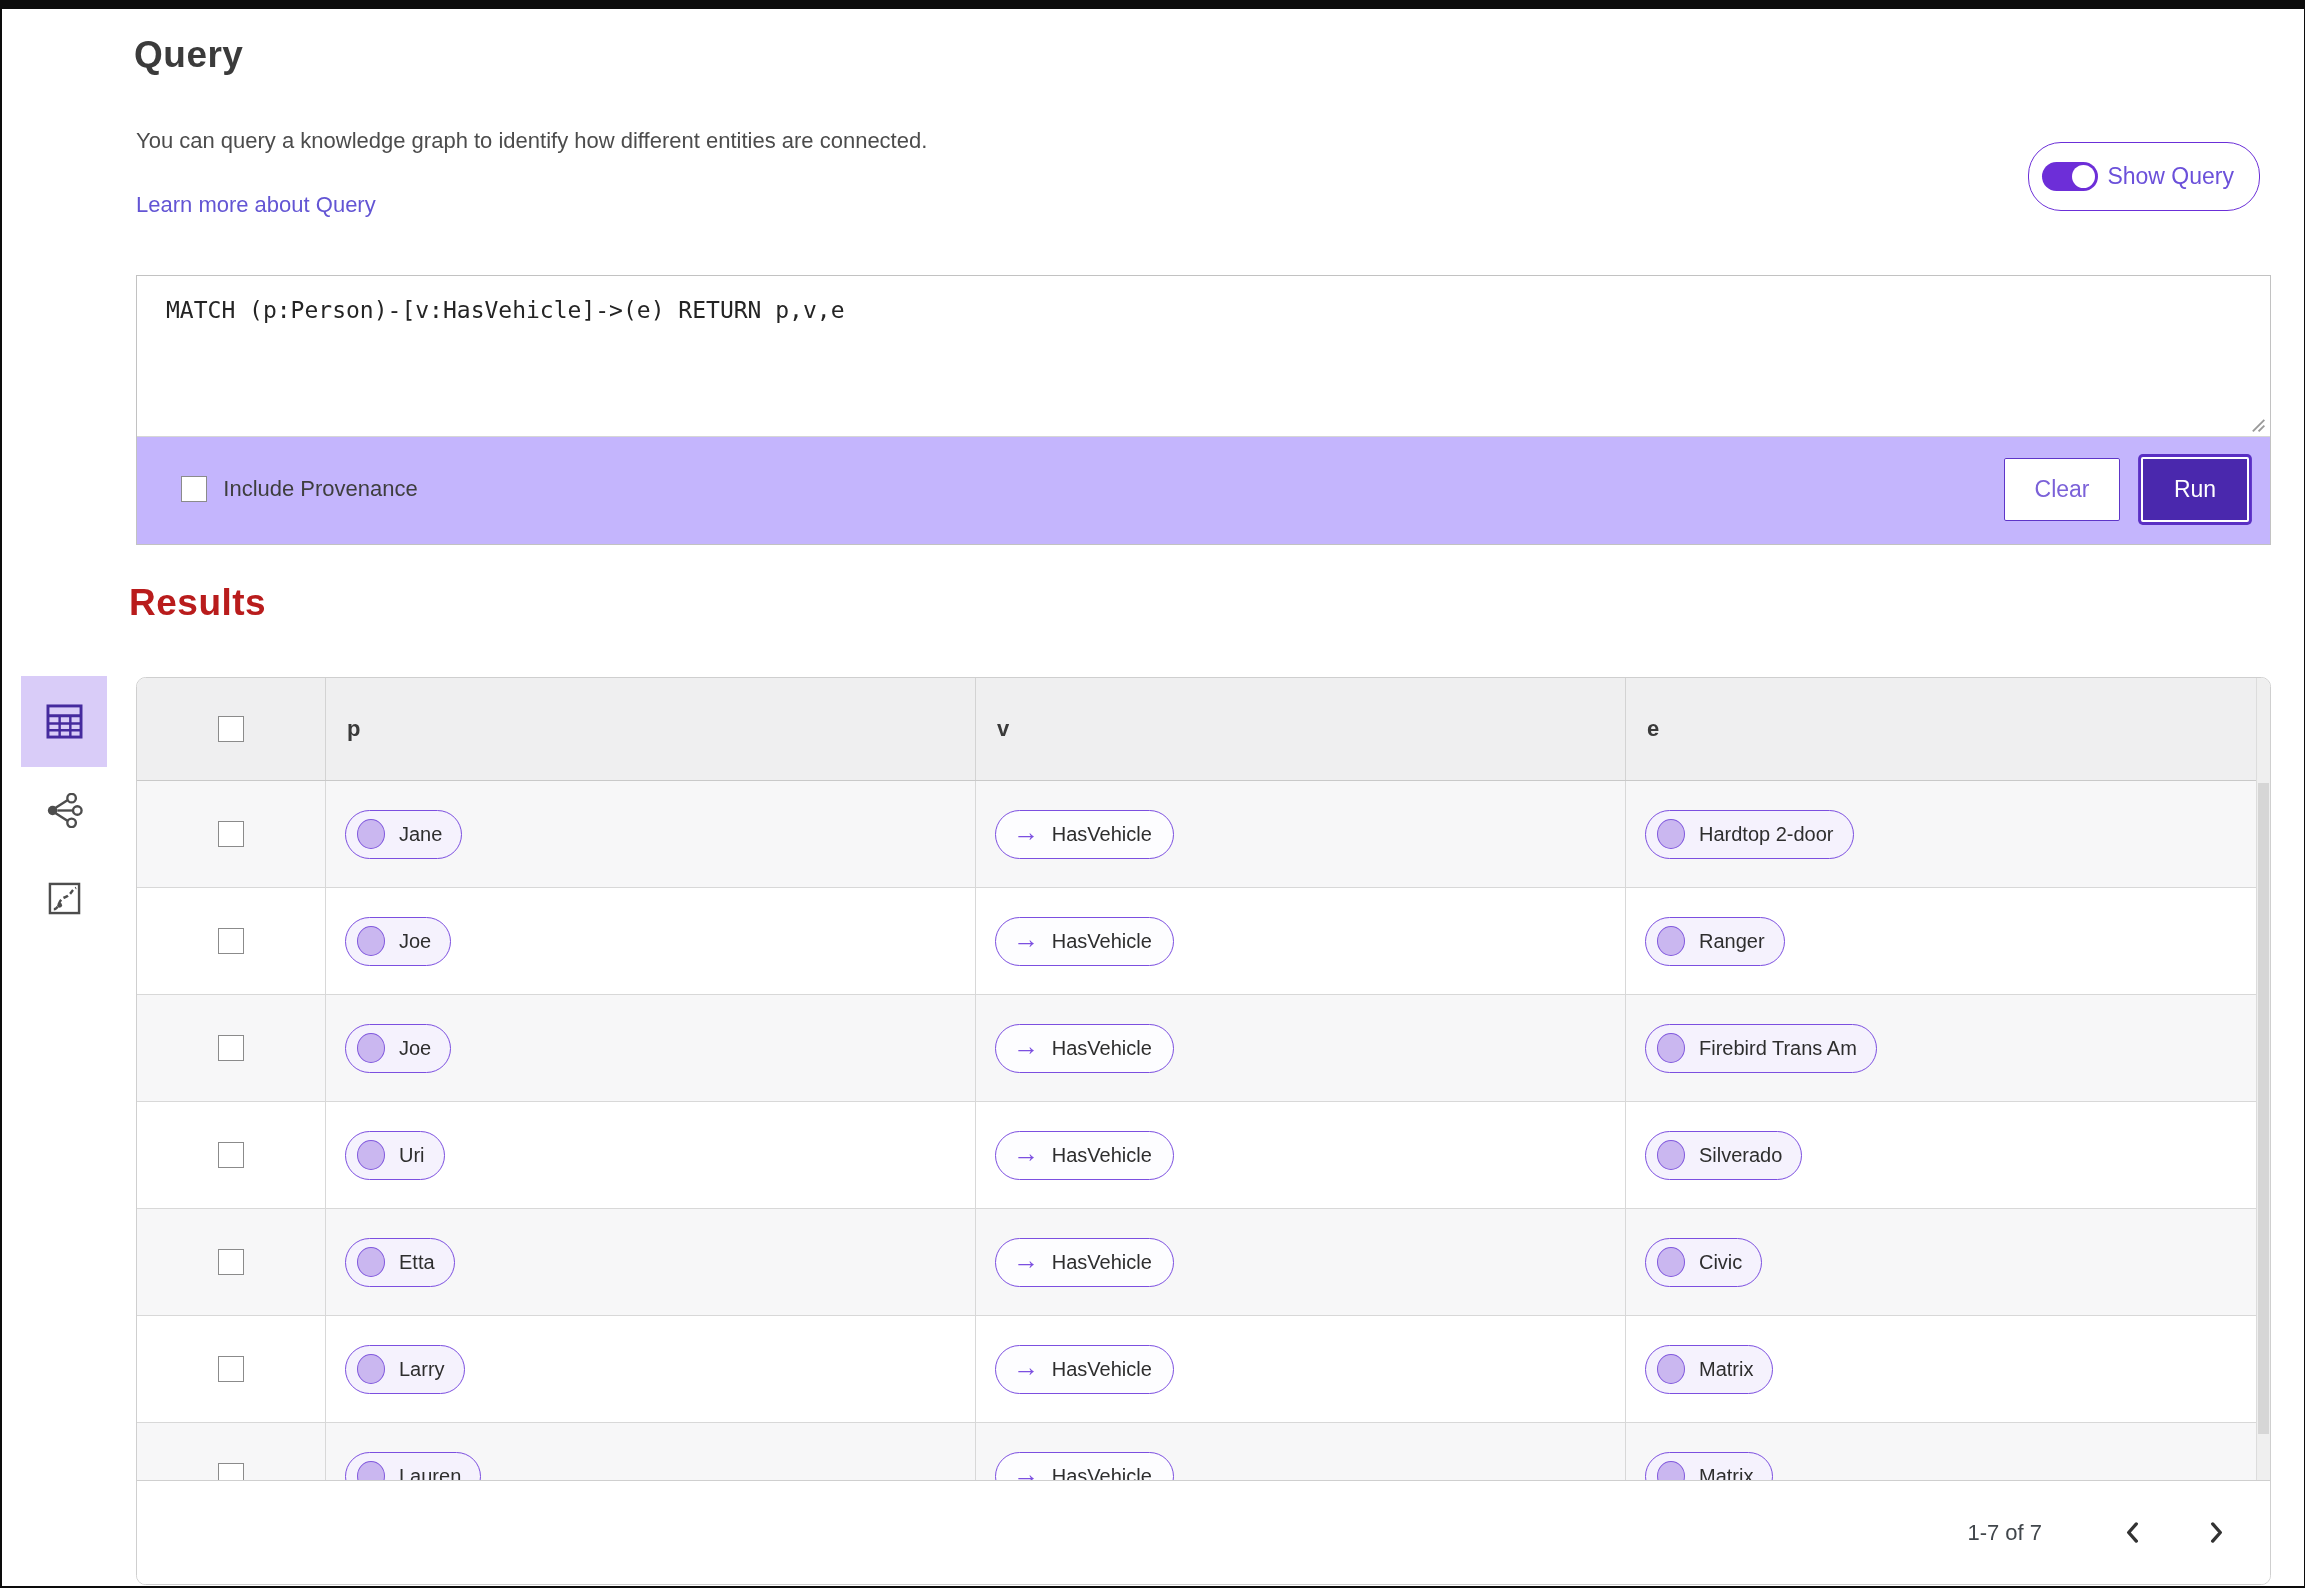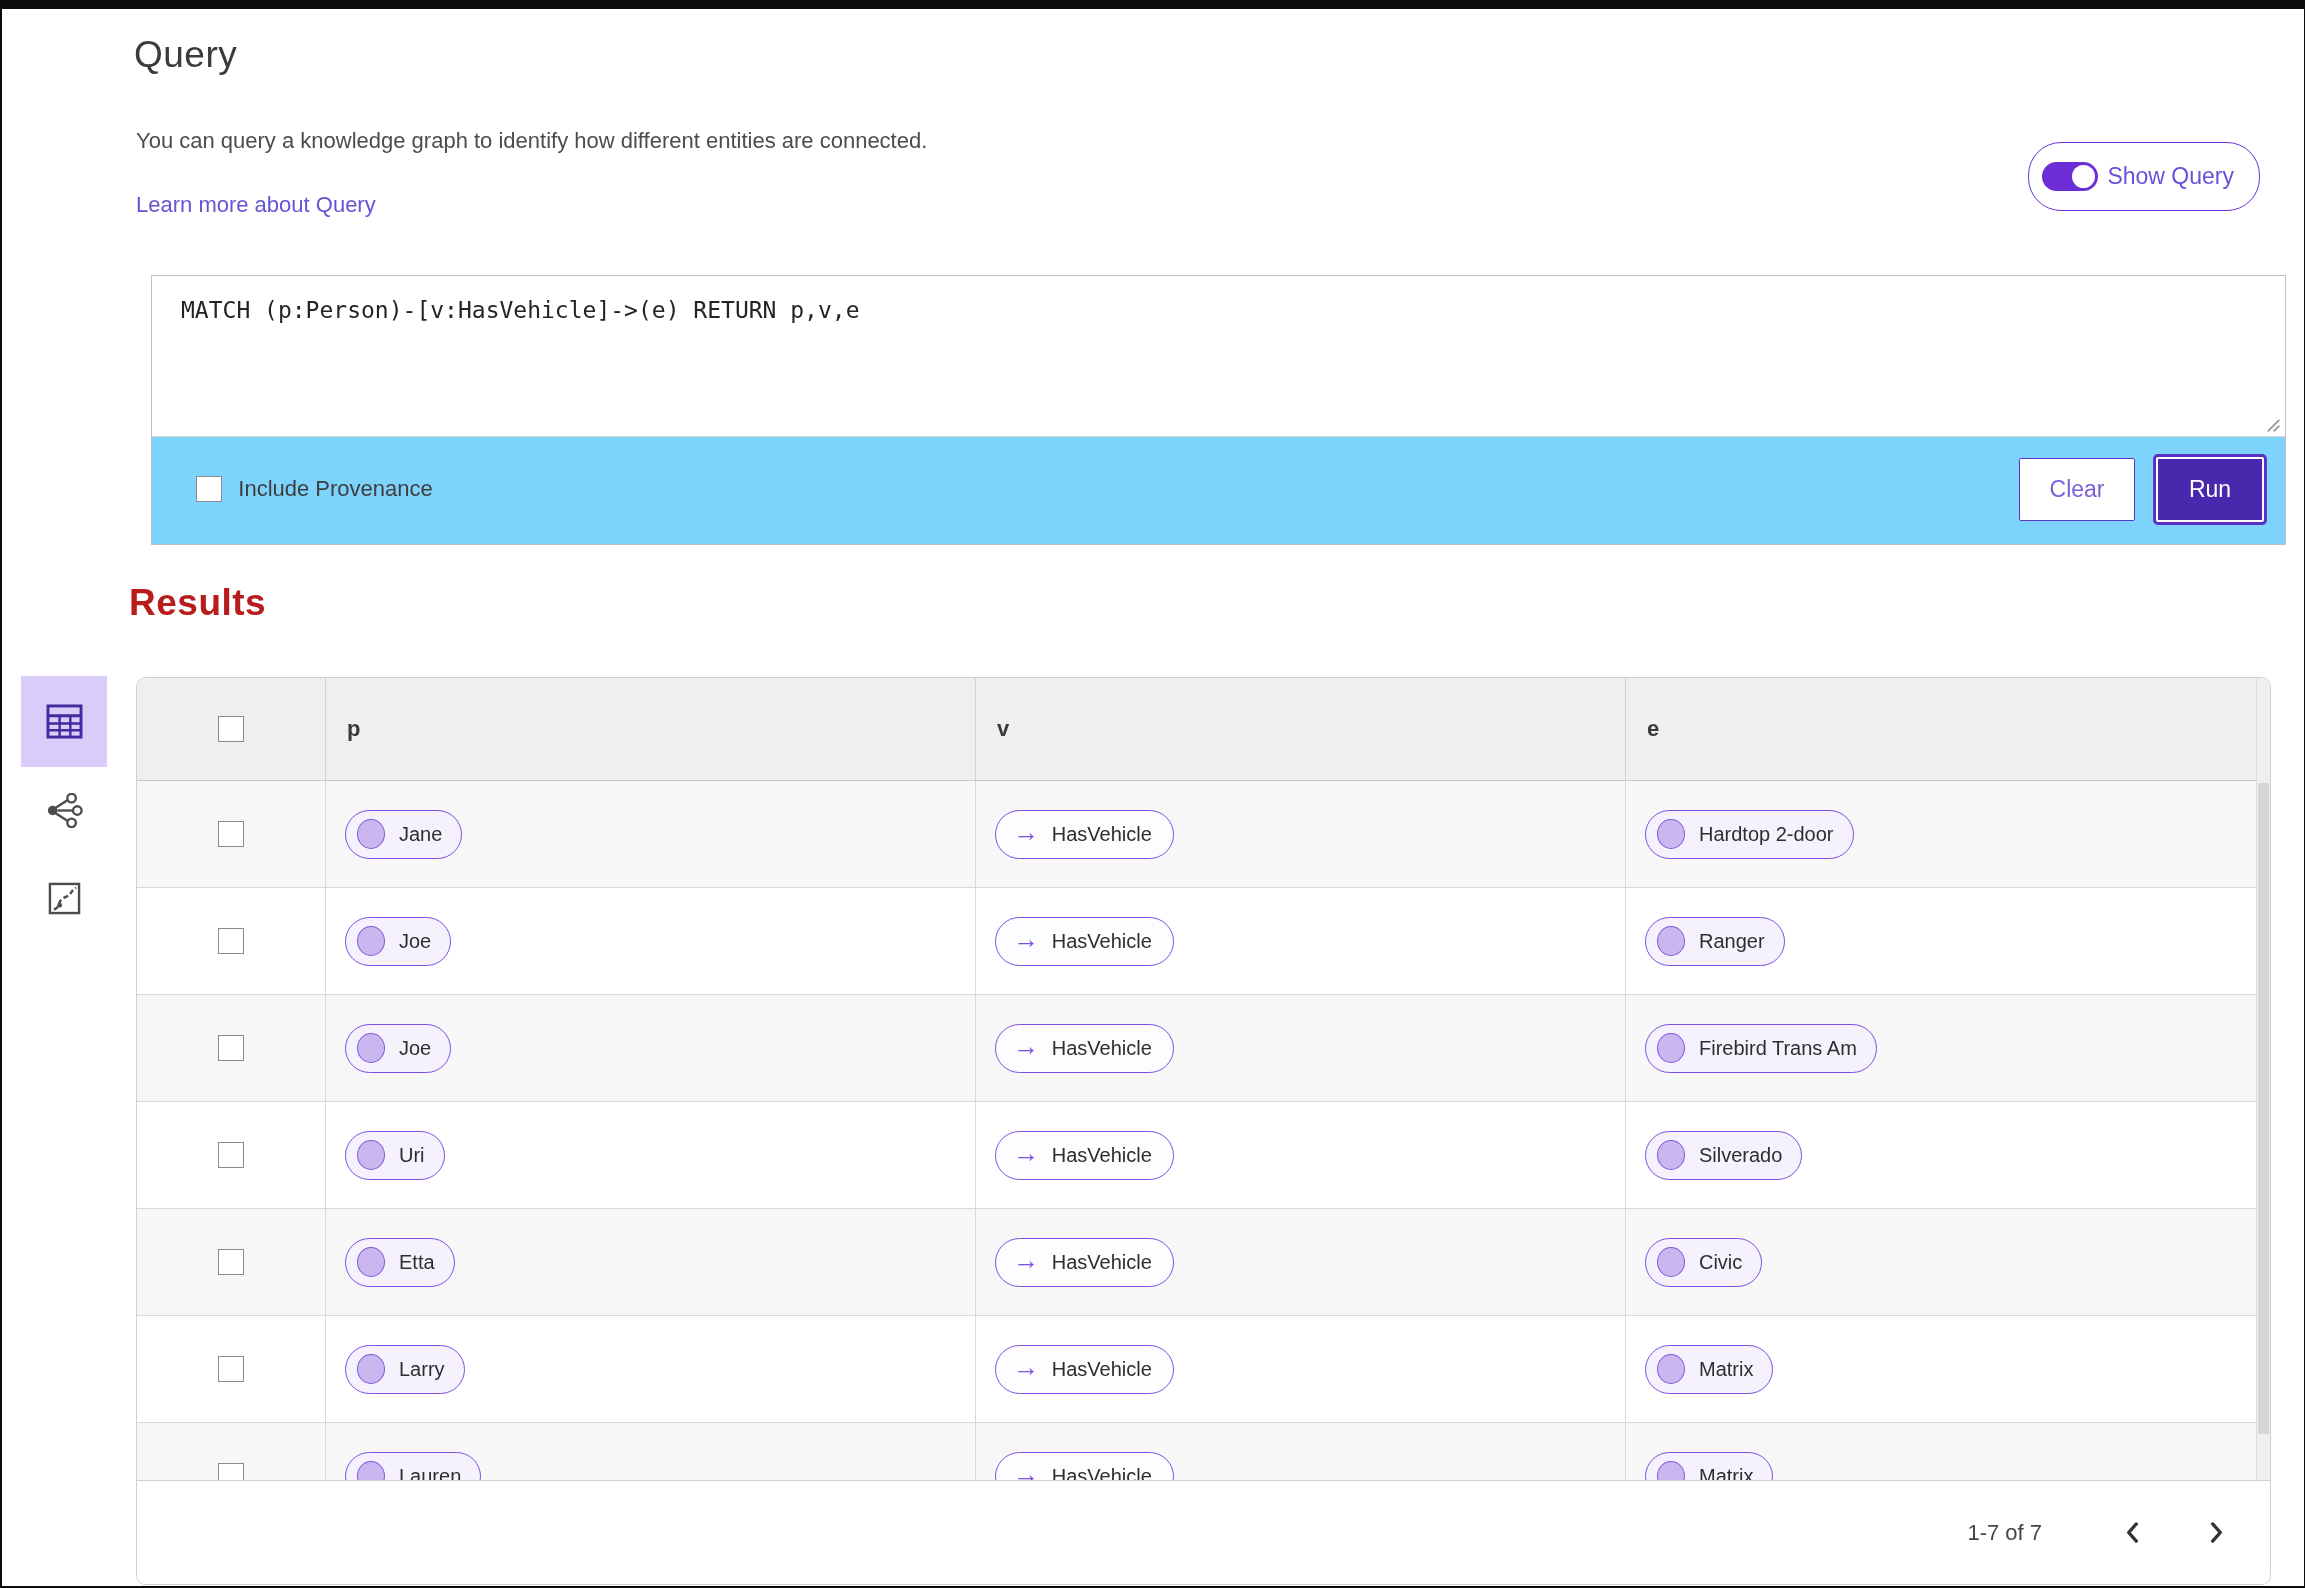--- a/index.html
+++ b/index.html
@@ -5,37 +5,37 @@
   * { margin:0; padding:0; box-sizing:border-box; }
   html,body { background:#e8e8e8; }
   body { font-family:"Liberation Sans", sans-serif; }
 
   .screen {
     position:relative; width:2306px; height:1588px; background:#ffffff;
     border:2.9px solid #0c0c0c; border-top:9.6px solid #0c0c0c; overflow:hidden;
   }
 
   
-  .page-title { position:absolute; left:132px; top:25px; font-size:37px; font-weight:400; color:#3b3b3b; letter-spacing:0.5px; }
+  .page-title { position:absolute; left:132px; top:25px; font-size:37px; font-weight:700; color:#3b3b3b; letter-spacing:0.5px; }
   .page-desc  { position:absolute; left:134px; top:119px; font-size:22px; color:#4c4c4c; }
   .learn-link { position:absolute; left:134px; top:183px; font-size:22px; color:#6355d4; text-decoration:none; cursor:pointer; }
 
   .show-query-toggle {
     position:absolute; right:44px; top:133px; height:69px;
     display:inline-flex; align-items:center; gap:9.6px;
     border:1.9px solid #6b2fd8; border-radius:33px; background:#fff;
     padding:0 25px 0 12.5px; cursor:pointer;
   }
   .toggle-track { position:relative; width:56px; height:29px; border-radius:15.4px; background:#6d2ed8; flex:0 0 auto; }
   .toggle-knob  { position:absolute; top:2.9px; right:2.9px; width:23px; height:23px; border-radius:50%; background:#ffffff; }
   .toggle-label { font-size:23px; color:#6b50da; white-space:nowrap; }
 
   .query-panel {
-    position:absolute; left:149px; top:266px; width:2135px; height:270px;
-    border:1.9px solid #c2c2c2; background:#7dd3fc;
+    position:absolute; left:134px; top:266px; width:2135px; height:270px;
+    border:1.9px solid #c2c2c2; background:#c4b5fd;
   }
   .query-text {
     display:block; width:100%; height:161px; border:none; border-bottom:1px solid #d6d6d6;
     font-family:"DejaVu Sans Mono", monospace; font-size:23px; color:#242424;
     padding:21px 29px; resize:none; outline:none; background:#fff;
   }
   .resize-handle { position:absolute; right:4.8px; top:140px; width:16.3px; height:16.3px; }
   .query-footer { height:104px; display:flex; align-items:center; padding:0 21px 0 44px; }
   .checkbox {
     width:26px; height:26px; border:1.9px solid #8b8b8b; background:#fff; flex:0 0 auto; cursor:pointer;

